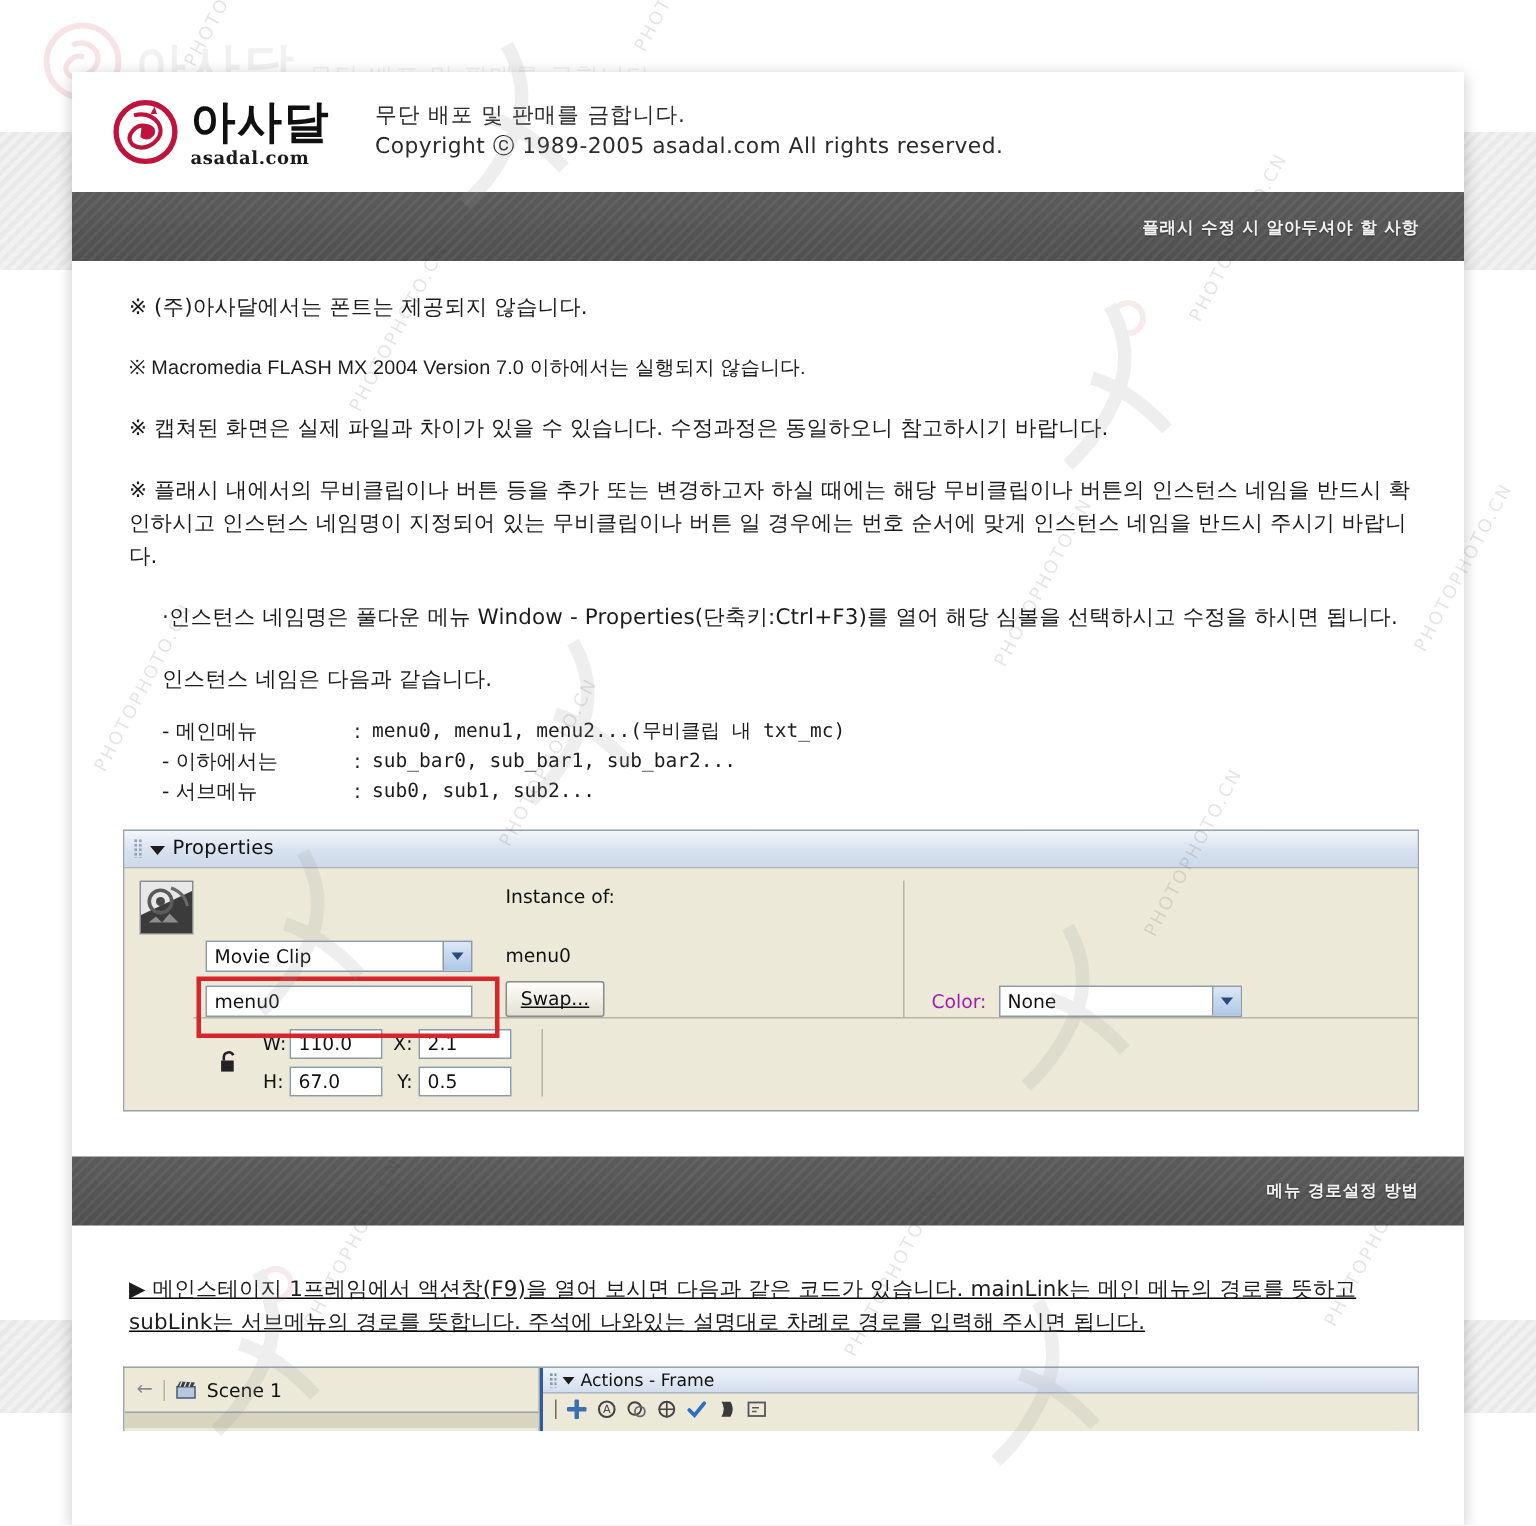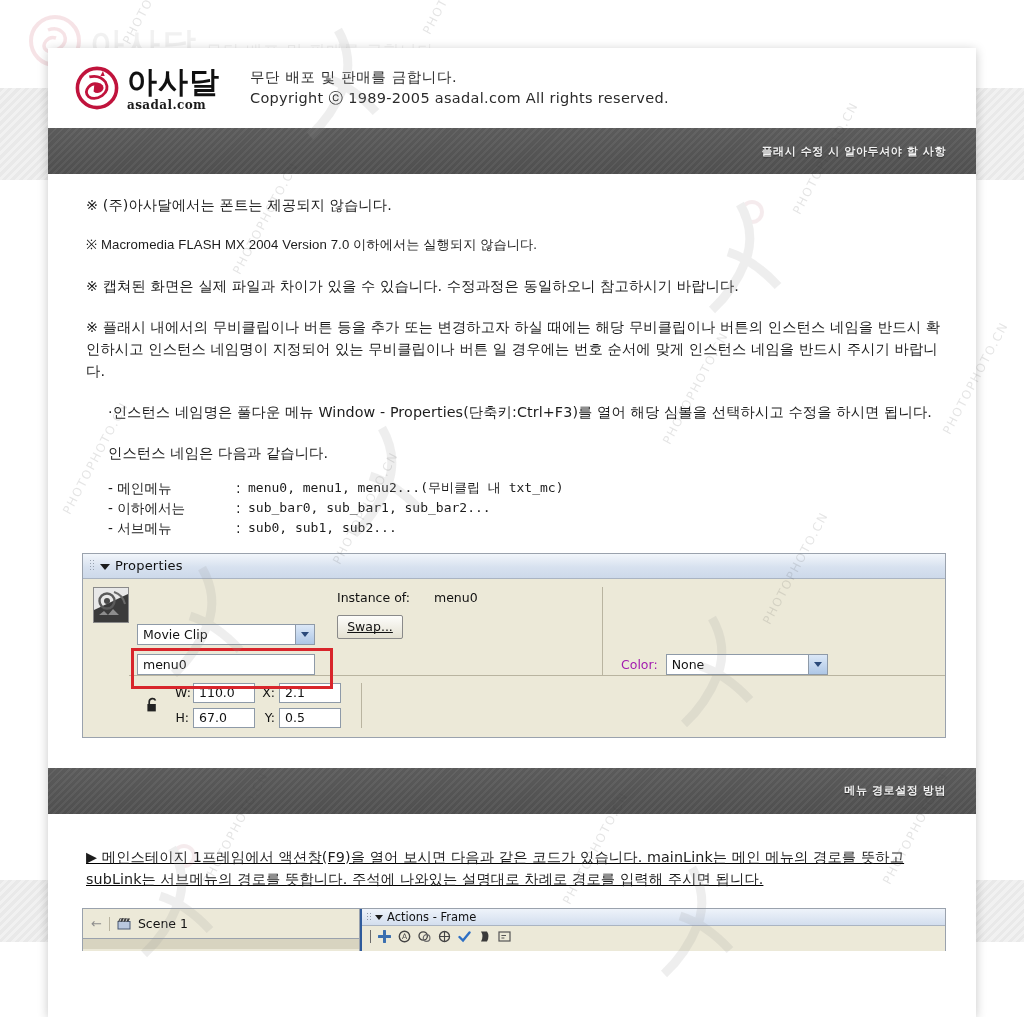--- a/index.html
+++ b/index.html
@@ -94,21 +94,21 @@
   .fl-input{height:21px;border:1px solid #8e9aa8;background:#fff;font-size:12.5px;
      color:#111;display:flex;align-items:center;padding-left:5px;box-sizing:border-box;}
 
   #instance-name-wrap{margin-top:9px;position:relative;}
   #instance-name-input{width:178px;}
   #red-highlight{position:absolute;left:-6px;top:-6px;width:196px;height:35px;
      border:3px solid #d8252b;pointer-events:none;}
 
   .col-instance{width:278px;padding-left:12px;border-right:1px solid #b9b4a0;
      min-height:88px;box-sizing:border-box;}
-  .instance-line{font-size:12.5px;color:#111;padding-top:3px;display:flex;gap:24px;}
+  .instance-line{font-size:12.5px;color:#111;padding-top:3px;display:flex;gap:24px;flex-direction:column;}
   #swap-button{margin-top:10px;width:64px;height:22px;border:1px solid #8a8a8a;
      background:linear-gradient(#fdfdfb,#e4e1d2);font-size:12.5px;color:#111;
      display:flex;align-items:center;justify-content:center;border-radius:2px;}
   #swap-button span{text-decoration:underline;text-decoration-skip-ink:none;}
 
   .col-color{padding-left:18px;display:flex;align-items:flex-start;gap:8px;padding-top:3px;}
   .col-color-label{font-size:12.5px;color:#a21caf;line-height:21px;}
   #color-select{width:162px;}
 
   #panel-bottom{display:flex;border-top:1px solid #b9b4a0;padding:7px 0 9px 0;}

